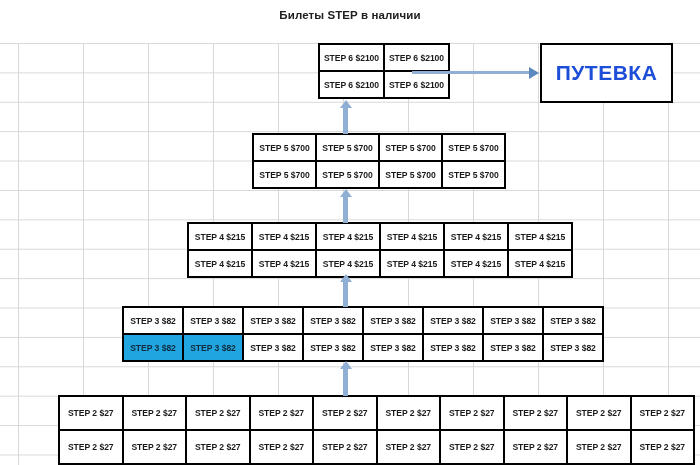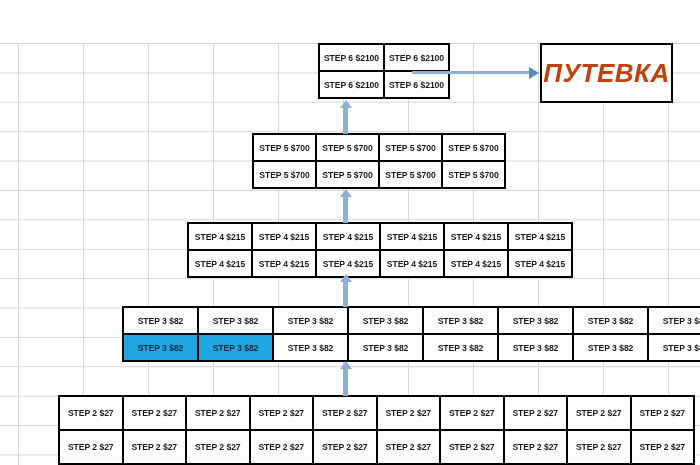--- a/index.html
+++ b/index.html
@@ -74,21 +74,21 @@
   #tier-step6 { left: 278px; top: 43px; }
   #tier-step6 .cell { width: 67px; height: 29px; }
 
   #tier-step5 { left: 212px; top: 133px; }
   #tier-step5 .cell { width: 65px; height: 29px; }
 
   #tier-step4 { left: 147px; top: 222px; align-items: center; }
   #tier-step4 .cell { width: 66px; height: 29px; }
 
   #tier-step3 { left: 82px; top: 306px; }
-  #tier-step3 .cell { width: 77px; height: 29px; }
+  #tier-step3 .cell { width: 62px; height: 29px; }
 
   #tier-step2 { left: 18px; top: 395px; }
   #tier-step2 .cell { width: 65.5px; height: 36px; }
 
   
   .v-arrow {
     position: absolute;
     width: 5px;
     background: #8FAFD4;
   }
@@ -139,34 +139,34 @@
     width: 133px;
     height: 60px;
     box-sizing: border-box;
     border: 2px solid #000000;
     background: #ffffff;
     display: flex;
     align-items: center;
     justify-content: center;
   }
   #voucher-label {
-    font-size: 26px;
+    font-size: 21px;
     font-weight: bold;
-    color: #c2410c;
+    color: #1d4ed8;
     letter-spacing: .5px;
-    font-style: italic;
   }
 </style>
 </head>
 <body>
 
 <div id="canvas">
 
   <div id="sheet-grid"></div>
 
+  <div id="chart-title">Билеты STEP в наличии</div>
 
   <div class="tier" id="tier-step6">
       <div class="tier-row">
         <div class="cell">STEP 6 $2100</div>
         <div class="cell">STEP 6 $2100</div>
       </div>
       <div class="tier-row">
         <div class="cell">STEP 6 $2100</div>
         <div class="cell">STEP 6 $2100</div>
       </div>

